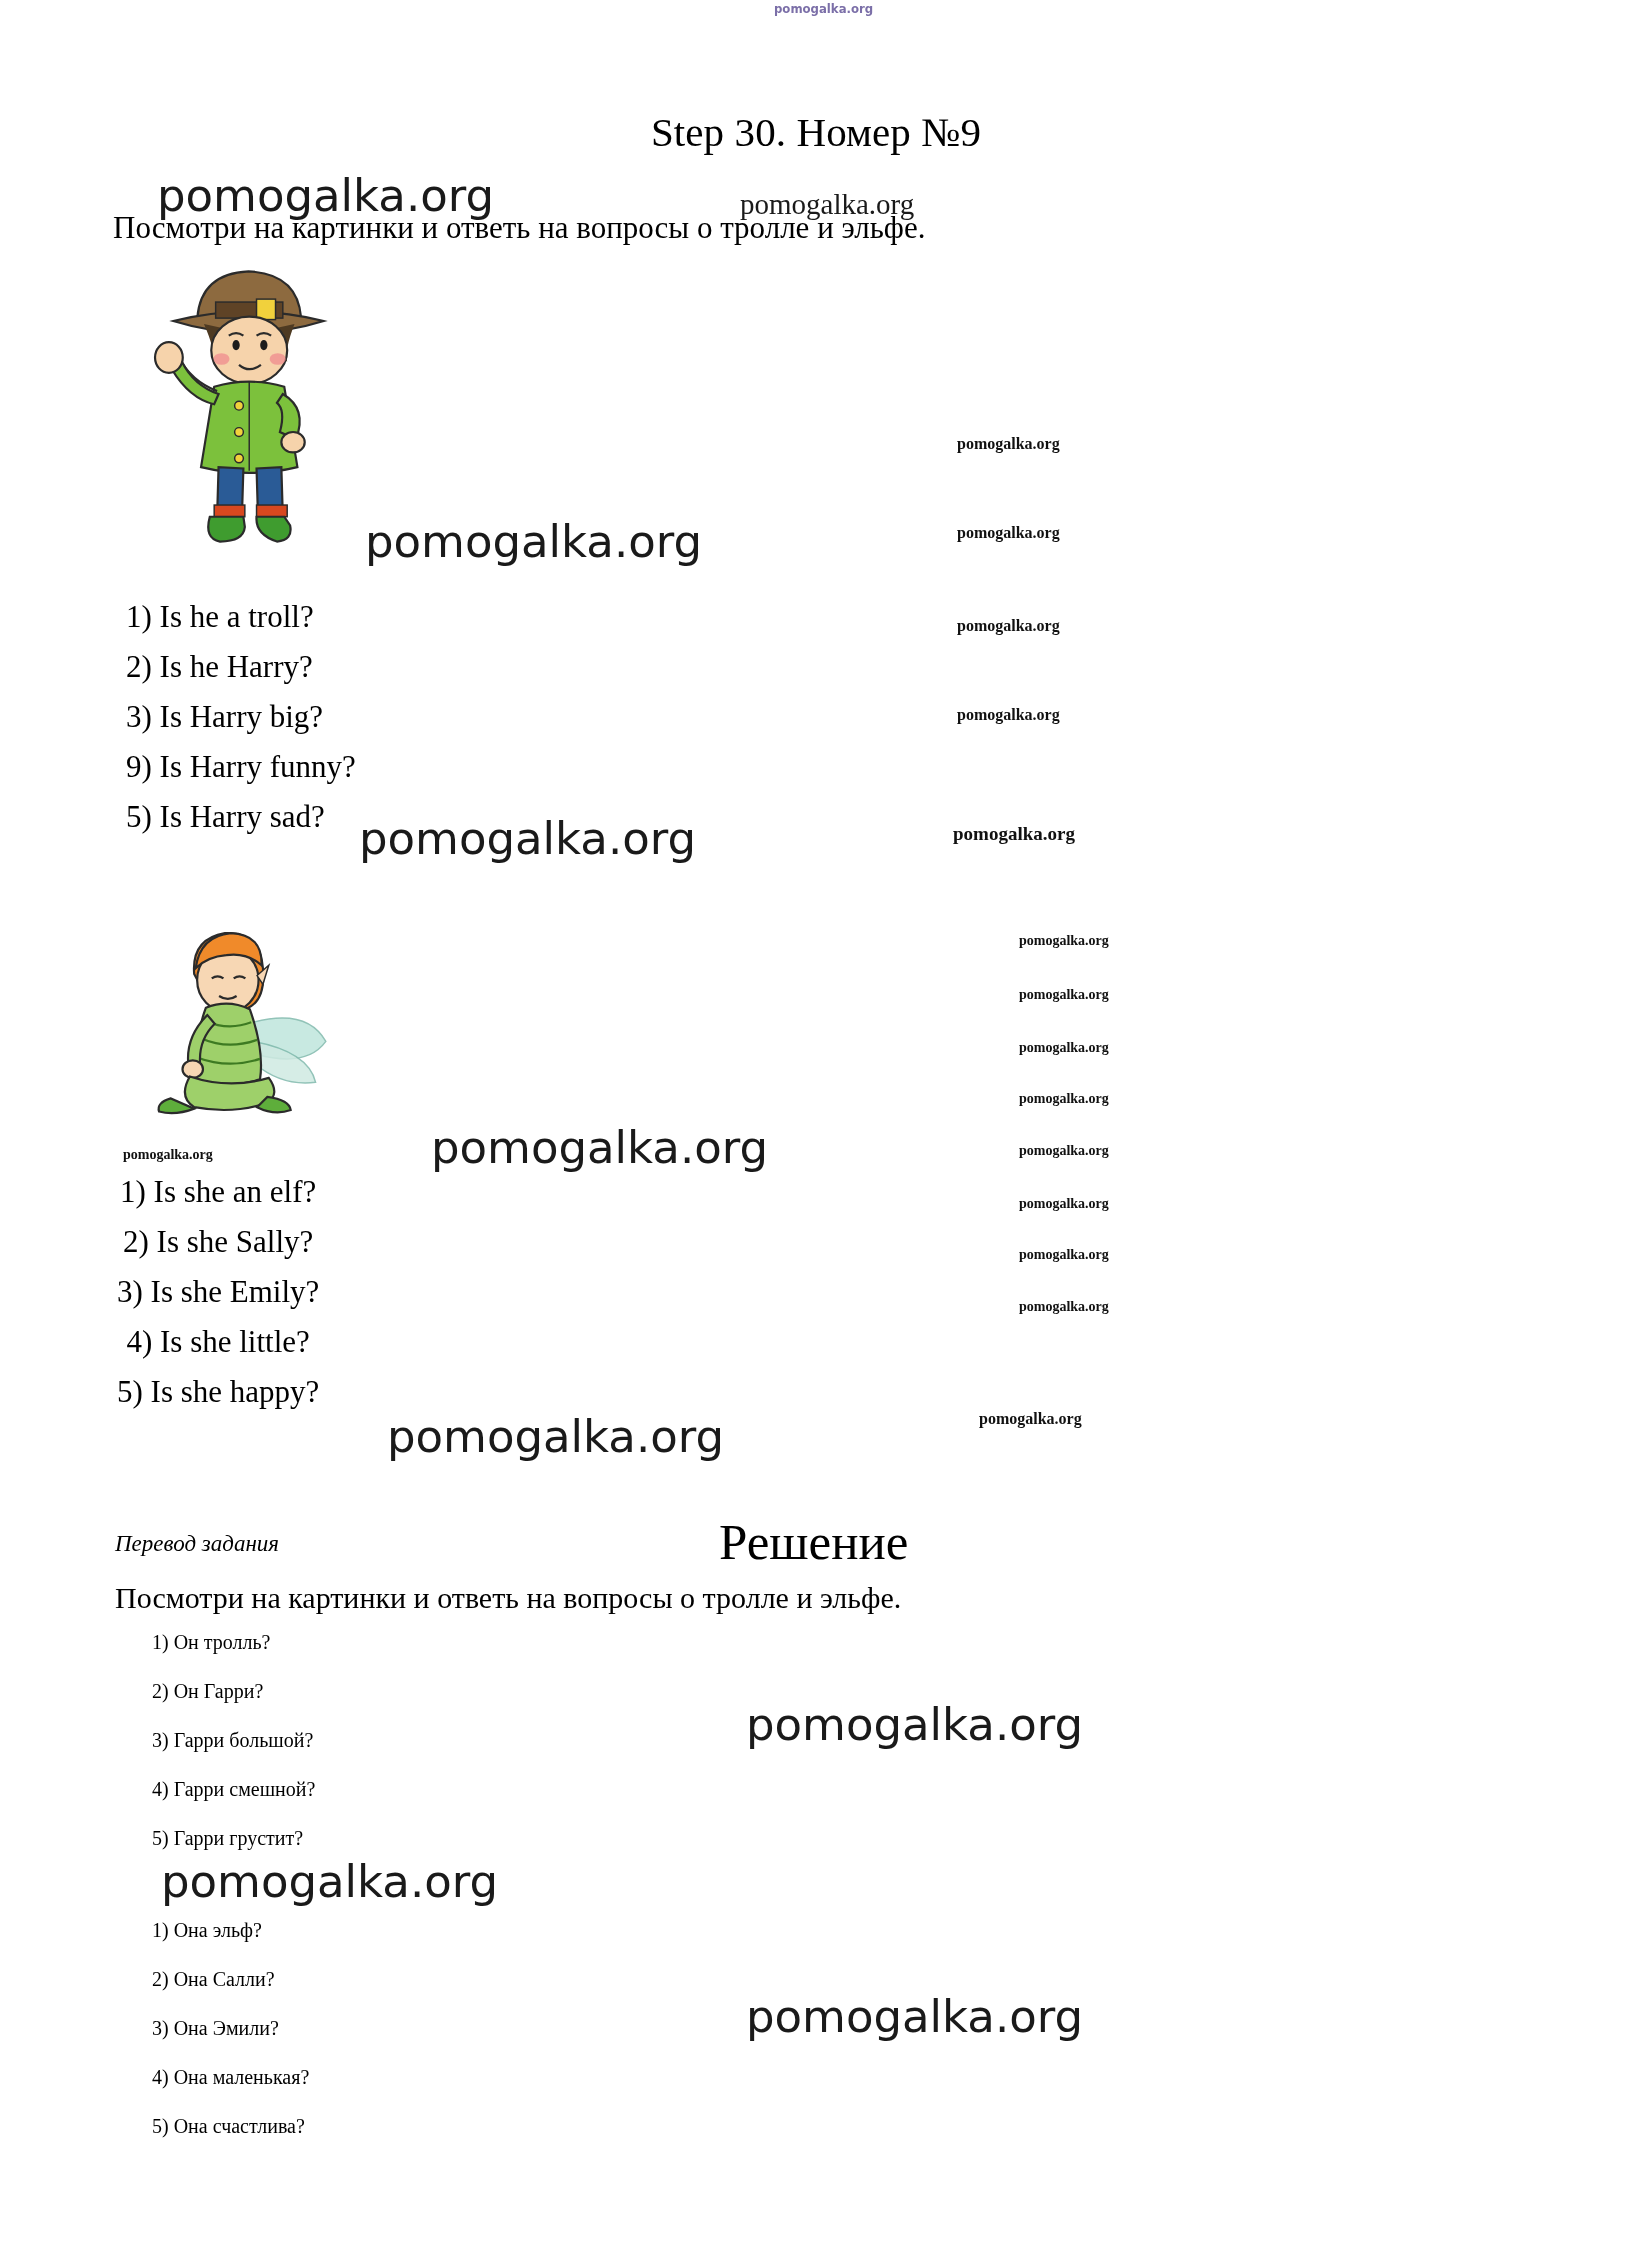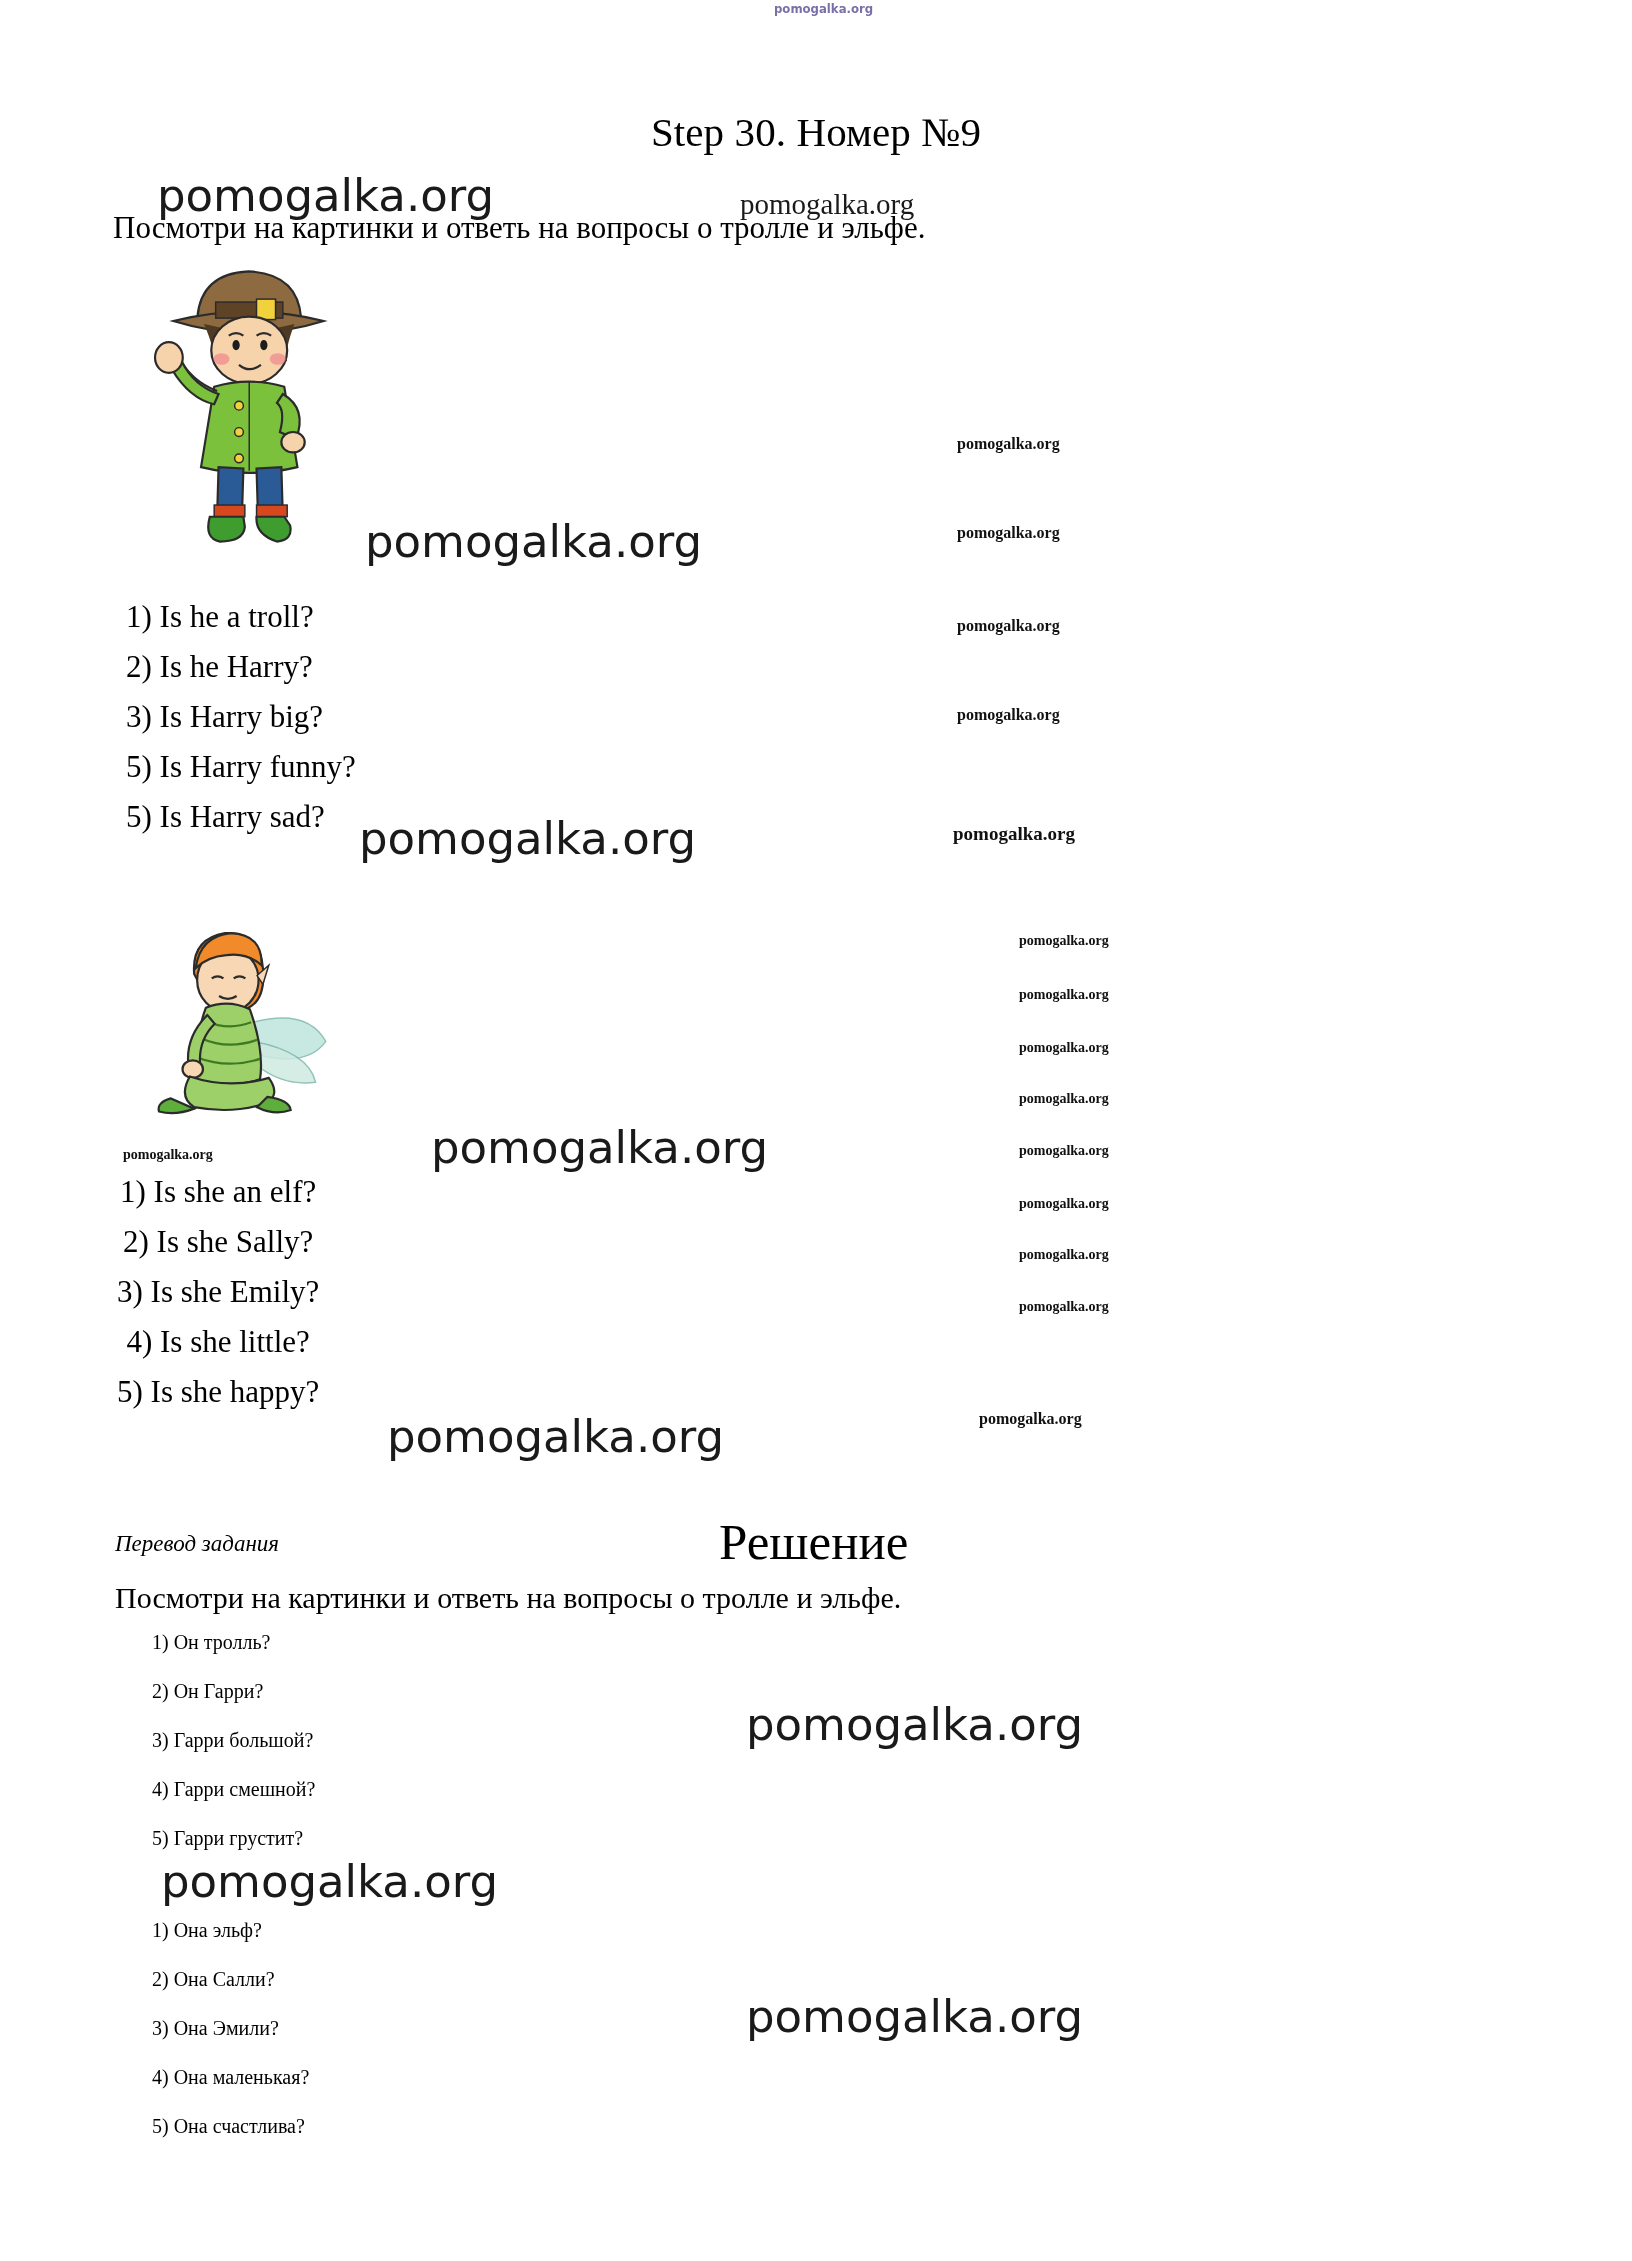--- a/index.html
+++ b/index.html
@@ -138,21 +138,21 @@
 
     <path d="M112 368 Q104 398 126 402 Q158 402 160 382 L158 368 Z" fill="#3f9c2f" stroke="#2b2b2b" stroke-width="3"></path>
     <path d="M176 368 Q174 392 204 402 Q226 400 222 380 L214 368 Z" fill="#3f9c2f" stroke="#2b2b2b" stroke-width="3"></path>
   </svg>
 </div>
 
 <div class="qlist" style="left:117px; top:592px;margin-left:9px;">
   <div>1) Is he a troll?</div>
   <div>2) Is he Harry?</div>
   <div>3) Is Harry big?</div>
-  <div>5) Is Harry funny?</div>
+  <div>9) Is Harry funny?</div>
   <div>5) Is Harry sad?</div>
 </div>
 
 <div class="fig" style="left:124px; top:898px; width:234px; height:256px;">
   <svg width="234" height="256" viewBox="0 0 320 350" xmlns="http://www.w3.org/2000/svg">
 
     <path d="M176 170 Q250 150 276 196 Q250 232 182 214 Z" fill="#bfe6dc" stroke="#7fb9ac" stroke-width="2" opacity=".85"></path>
     <path d="M176 196 Q252 210 262 252 Q216 258 178 226 Z" fill="#cfeae2" stroke="#7fb9ac" stroke-width="2" opacity=".85"></path>
 
     <path d="M96 104 Q92 56 138 48 Q186 46 190 96 Q194 142 166 152 Q122 158 96 104 Z" fill="#f08a2a" stroke="#2b2b2b" stroke-width="3"></path>

